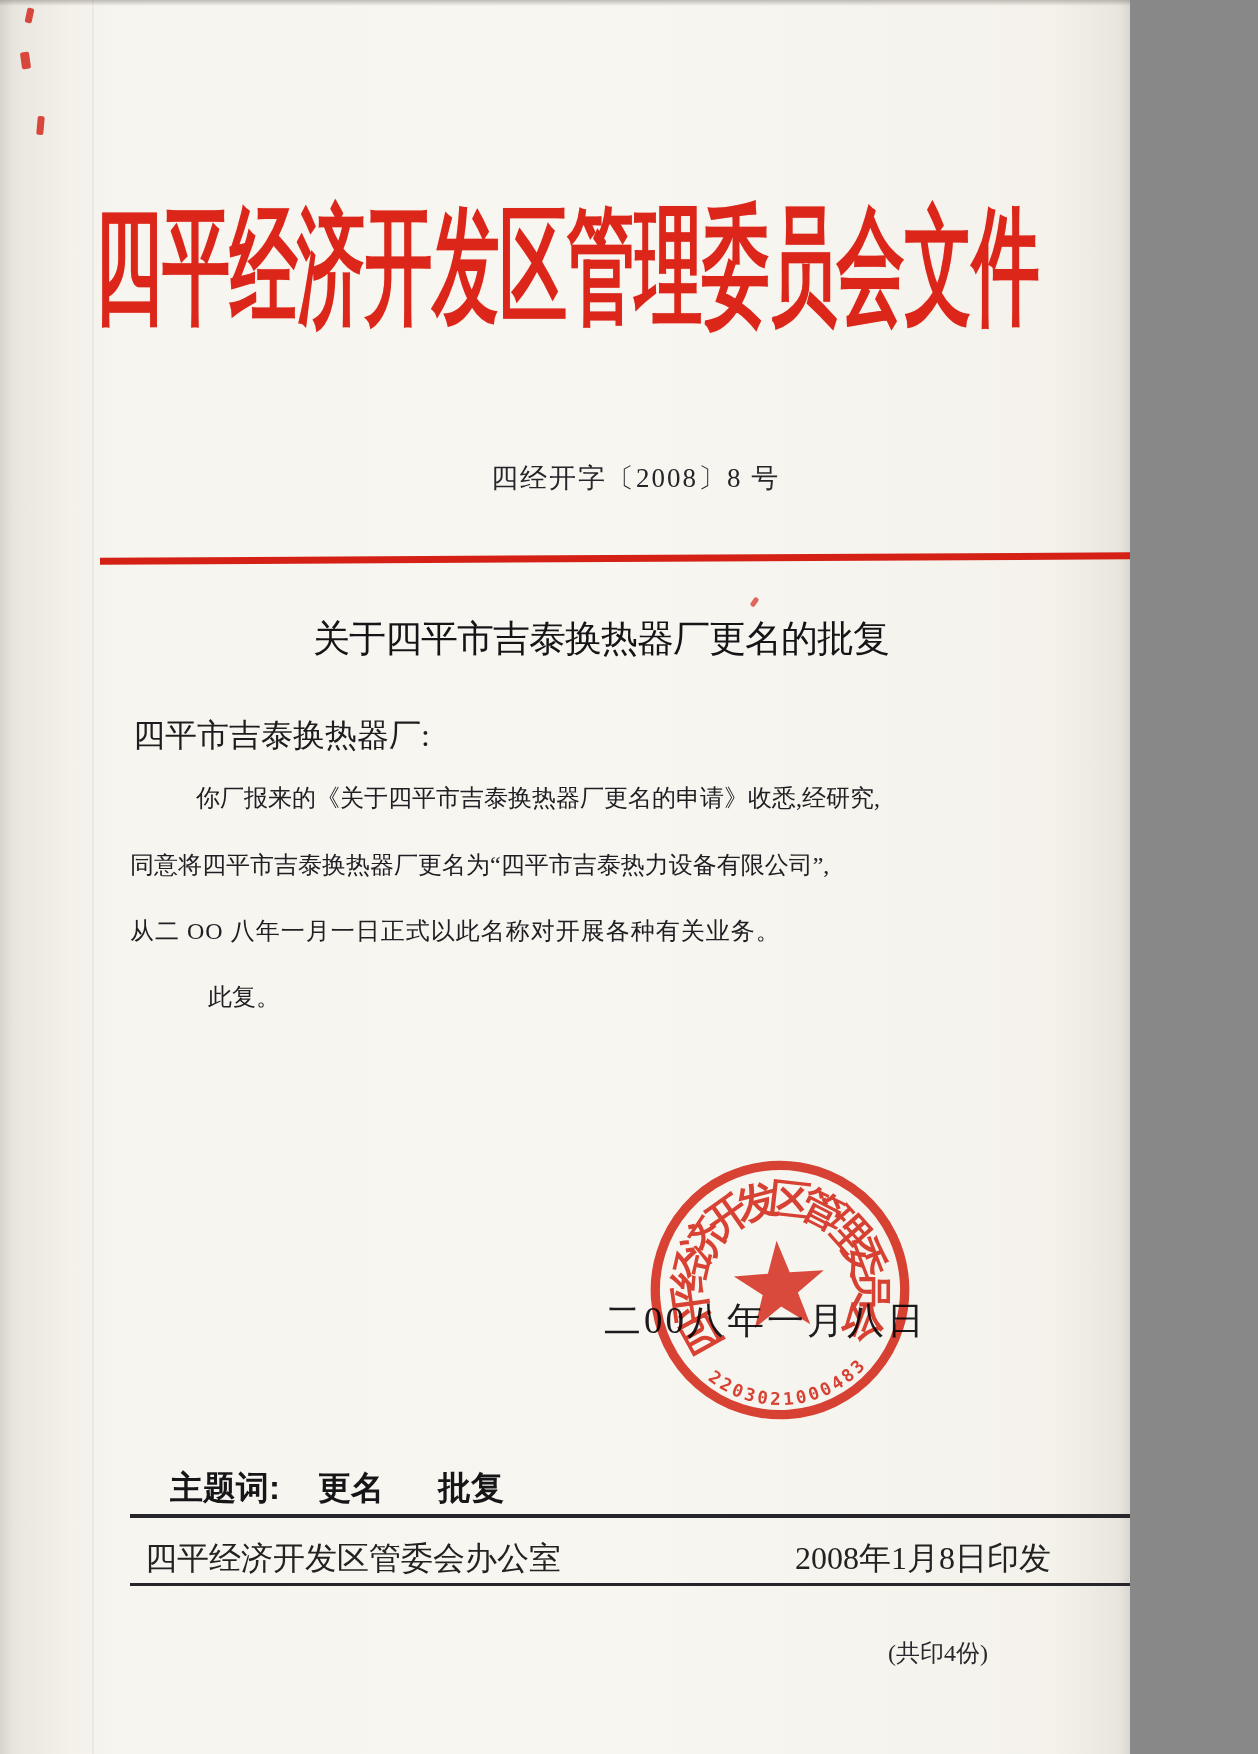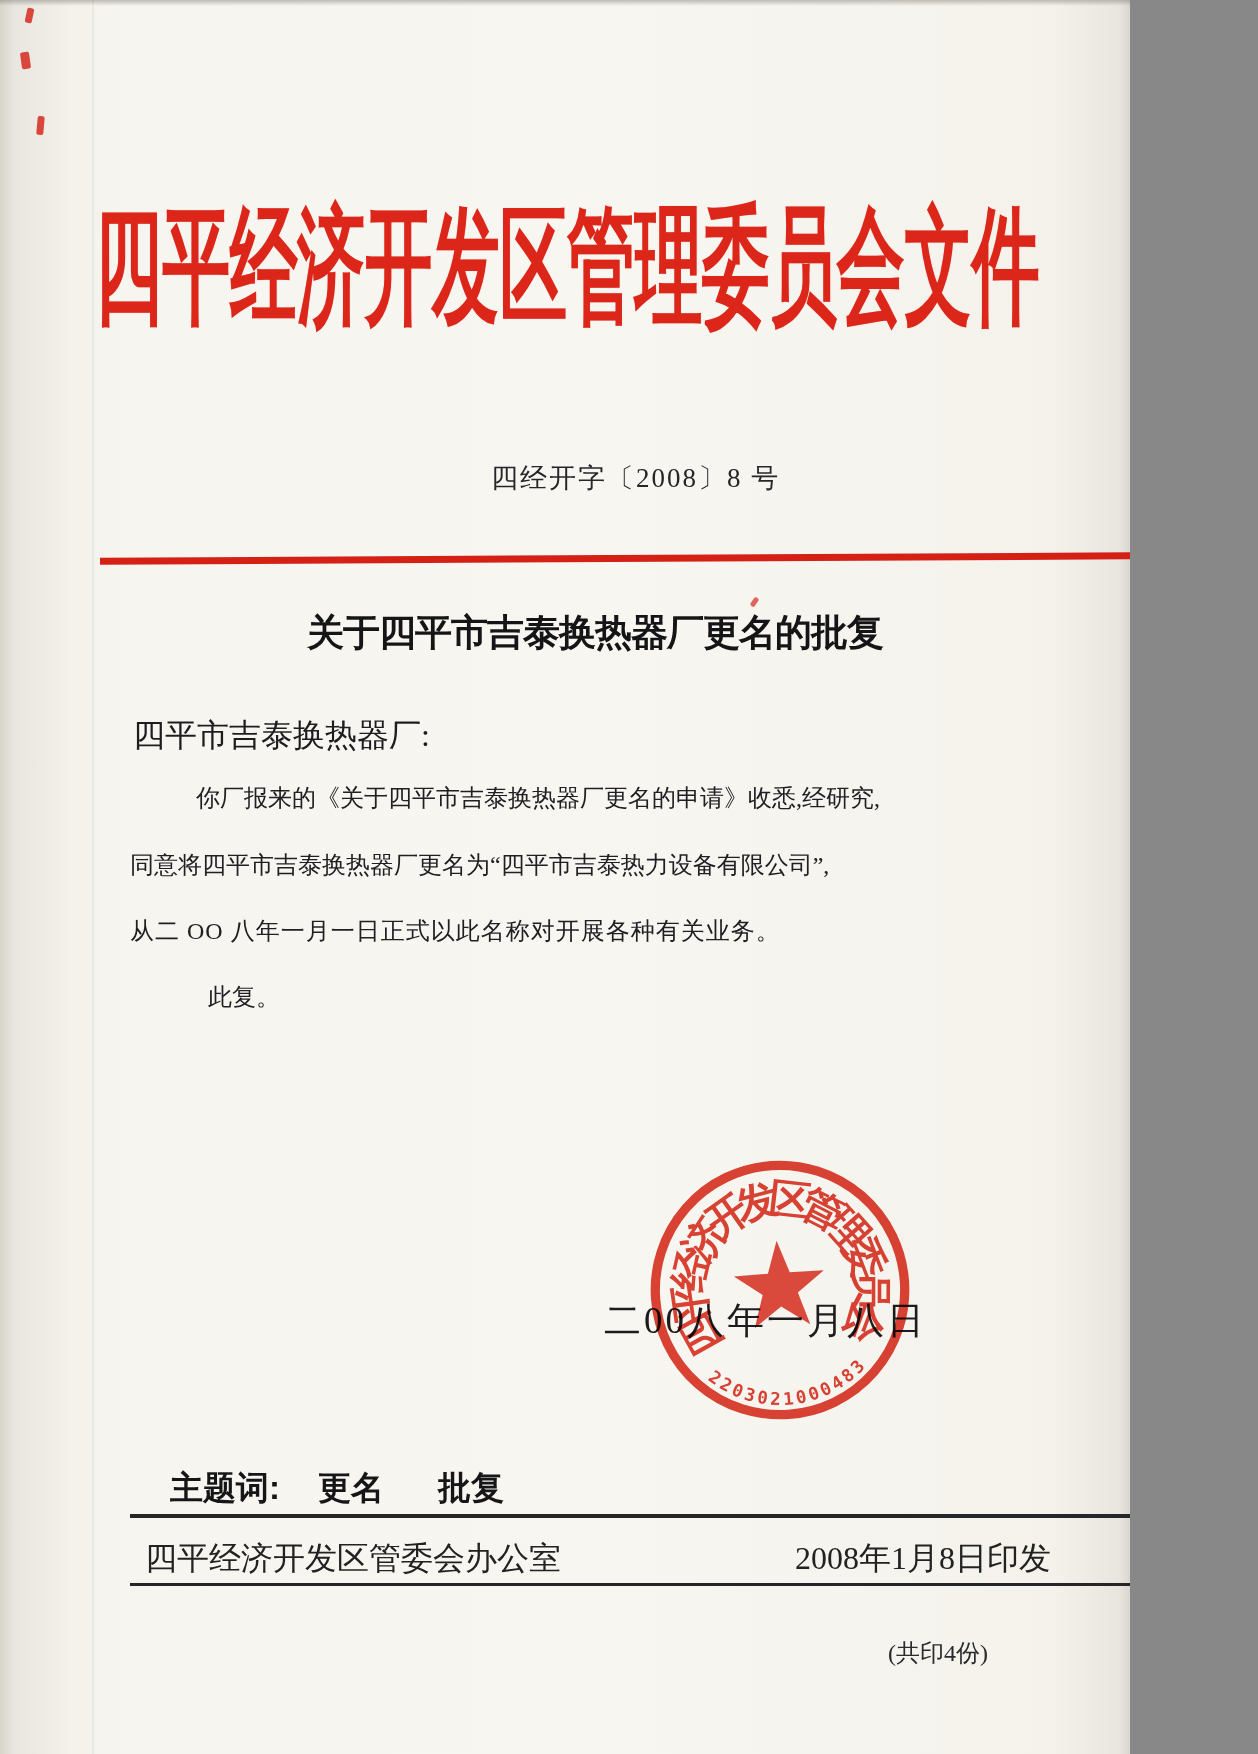--- a/index.html
+++ b/index.html
@@ -25,23 +25,23 @@
     transform:rotate(3deg);opacity:.8;}
   .org-title-wrap{position:absolute;left:95px;top:200px;width:945px;height:136px;overflow:visible;}
   .org-title{
     font-weight:bold;font-size:128px;line-height:134px;white-space:nowrap;
     color:#dc261a;transform:scaleX(0.527);transform-origin:0 0;
     text-shadow:0 0 1px rgba(220,38,26,.4);
   }
   .doc-number{position:absolute;left:479px;top:460px;font-size:27px;letter-spacing:2px;color:#26262a;white-space:nowrap;margin-left:12px;}
   .red-rule{position:absolute;left:100px;top:555px;width:1040px;height:7px;background:#d42015;transform:rotate(-.3deg);}
   .doc-title{
-    position:absolute;left:307px;top:608px;margin:0;white-space:nowrap;
+    position:absolute;left:307px;top:608px;margin:6px;white-space:nowrap;
     font-family:"Liberation Sans","DejaVu Sans",sans-serif;
-    font-size:37px;font-weight:bold;letter-spacing:-1px;color:#151517;
+    font-size:37px;font-weight:normal;letter-spacing:-1px;color:#151517;
   }
   .salutation{position:absolute;left:133px;top:714px;font-size:32px;white-space:nowrap;}
   .body-line{position:absolute;font-size:24px;white-space:nowrap;color:#202024;}
   .body-line.l1{left:196px;top:782px;}
   .body-line.l2{left:130px;top:849px;letter-spacing:0px;}
   .body-line.l3{left:130px;top:915px;letter-spacing:1px;}
   .body-line.l4{left:208px;top:981px;text-align:center;}
   .date-line{position:absolute;left:604px;top:1296px;font-size:37px;letter-spacing:3px;
     white-space:nowrap;color:#1c1c1e;z-index:1;}
   .seal{position:absolute;left:646px;top:1156px;width:268px;height:268px;z-index:2;

